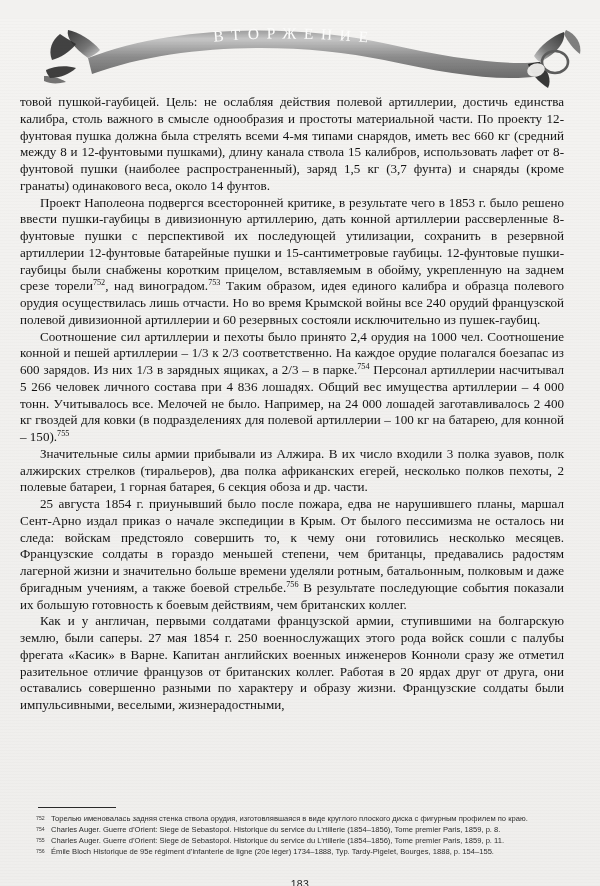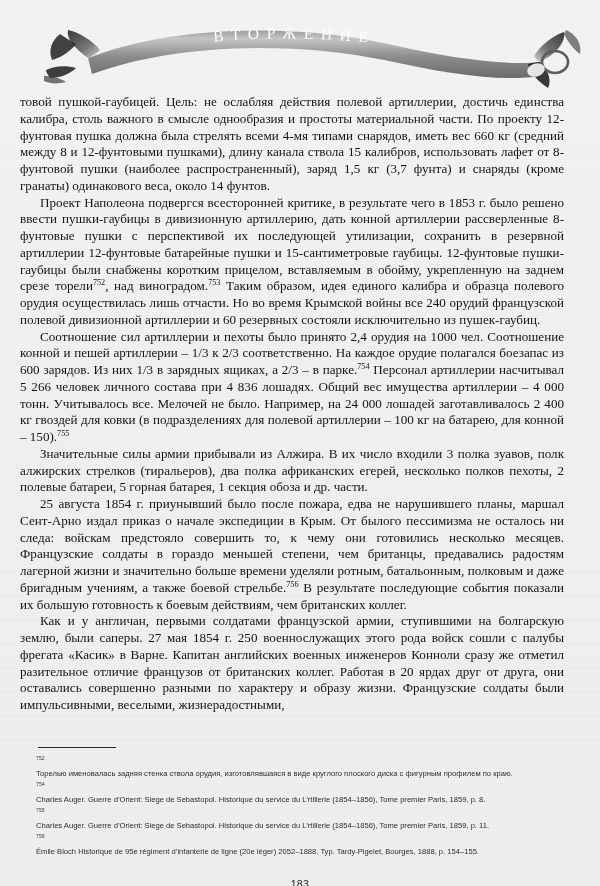--- a/index.html
+++ b/index.html
@@ -87,21 +87,20 @@
     margin: 0 0 6px 2px;
   }
   .fn-item {
     display: flex;
     align-items: flex-start;
     font-family: "Liberation Sans", sans-serif;
     font-size: 7.6px;
     line-height: 9.6px;
     color: #2c2c2c;
     margin-bottom: 1.5px;
-    flex-direction: column;
   }
   .fn-num {
     flex: 0 0 15px;
     font-size: 5.2px;
     line-height: 9.6px;
     padding-top: 0px;
     color: #3a3a3a;
     text-align: left;
   }
   .fn-text {
@@ -184,21 +183,21 @@
   </div>
 
   <div class="content">
 
     <p class="para first">товой пушкой-гаубицей. Цель: не ослабляя действия полевой артиллерии, достичь единства калибра, столь важного в смысле однообразия и простоты материальной части. По проекту 12-фунтовая пушка должна была стрелять всеми 4-мя типами снарядов, иметь вес 660 кг (средний между 8 и 12-фунтовыми пушками), длину канала ствола 15 калибров, использовать лафет от 8-фунтовой пушки (наиболее распространенный), заряд 1,5 кг (3,7 фунта) и снаряды (кроме гранаты) одинакового веса, около 14 фунтов.</p>
 
     <p class="para"><span>Проект Наполеона подвергся всесторонней критике, в результате чего в 1853 г. было решено ввести пушки-гаубицы в дивизионную артиллерию, дать конной артиллерии рассверленные 8-фунтовые пушки с перспективой их последующей утилизации, сохранить в резервной артиллерии 12-фунтовые батарейные пушки и 15-сантиметровые гаубицы. 12-фунтовые пушки-гаубицы были снабжены коротким прицелом, вставляемым в обойму, укрепленную на заднем срезе торели</span><sup class="fn">752</sup><span>, над виноградом.</span><sup class="fn">753</sup><span> Таким образом, идея единого калибра и образца полевого орудия осуществилась лишь отчасти. Но во время Крымской войны все 240 орудий французской полевой дивизионной артиллерии и 60 резервных состояли исключительно из пушек-гаубиц.</span></p>
 
     <p class="para"><span>Соотношение сил артиллерии и пехоты было принято 2,4 орудия на 1000 чел. Соотношение конной и пешей артиллерии – 1/3 к 2/3 соответственно. На каждое орудие полагался боезапас из 600 зарядов. Из них 1/3 в зарядных ящиках, а 2/3 – в парке.</span><sup class="fn">754</sup><span> Персонал артиллерии насчитывал 5 266 человек личного состава при 4 836 лошадях. Общий вес имущества артиллерии – 4 000 тонн. Учитывалось все. Мелочей не было. Например, на 24 000 лошадей заготавливалось 2 400 кг гвоздей для ковки (в подразделениях для полевой артиллерии – 100 кг на батарею, для конной – 150).</span><sup class="fn">755</sup></p>
 
-    <p class="para">Значительные силы армии прибывали из Алжира. В их число входили 3 полка зуавов, полк алжирских стрелков (тиральеров), два полка африканских егерей, несколько полков пехоты, 2 полевые батареи, 5 горная батарея, 1 секция обоза и др. части.</p>
+    <p class="para">Значительные силы армии прибывали из Алжира. В их число входили 3 полка зуавов, полк алжирских стрелков (тиральеров), два полка африканских егерей, несколько полков пехоты, 2 полевые батареи, 1 горная батарея, 6 секция обоза и др. части.</p>
 
     <p class="para"><span>25 августа 1854 г. приунывший было после пожара, едва не нарушившего планы, маршал Сент-Арно издал приказ о начале экспедиции в Крым. От былого пессимизма не осталось ни следа: войскам предстояло совершить то, к чему они готовились несколько месяцев. Французские солдаты в гораздо меньшей степени, чем британцы, предавались радостям лагерной жизни и значительно больше времени уделяли ротным, батальонным, полковым и даже бригадным учениям, а также боевой стрельбе.</span><sup class="fn">756</sup><span> В результате последующие события показали их большую готовность к боевым действиям, чем британских коллег.</span></p>
 
     <p class="para">Как и у англичан, первыми солдатами французской армии, ступившими на болгарскую землю, были саперы. 27 мая 1854 г. 250 военнослужащих этого рода войск сошли с палубы фрегата «Касик» в Варне. Капитан английских военных инженеров Конноли сразу же отметил разительное отличие французов от британских коллег. Работая в 20 ярдах друг от друга, они оставались совершенно разными по характеру и образу жизни. Французские солдаты были импульсивными, веселыми, жизнерадостными,</p>
   </div>
 
   <div class="footnotes">
     <div class="fn-rule"></div>
 
     <div class="fn-item">
@@ -212,20 +211,20 @@
       <div class="fn-text">Charles Auger. Guerre d’Orient: Siege de Sebastopol. Historique du service du L’rtillerie (1854–1856), Tome premier Paris, 1859, p. 8.</div>
     </div>
 
     <div class="fn-item">
       <div class="fn-num">755</div>
       <div class="fn-text">Charles Auger. Guerre d’Orient: Siege de Sebastopol. Historique du service du L’rtillerie (1854–1856), Tome premier Paris, 1859, p. 11.</div>
     </div>
 
     <div class="fn-item">
       <div class="fn-num">756</div>
-      <div class="fn-text">Émile Bloch Historique de 95e régiment d’infanterie de ligne (20e léger) 2052–1888, Typ. Tardy-Pigelet, Bourges, 1888, p. 154–155.</div>
+      <div class="fn-text">Émile Bloch Historique de 95e régiment d’infanterie de ligne (20e léger) 1734–1888, Typ. Tardy-Pigelet, Bourges, 1888, p. 154–155.</div>
     </div>
   </div>
 
   <div class="folio">183</div>
 
   <div class="grain"></div>
 </div>
 
 </body></html>

